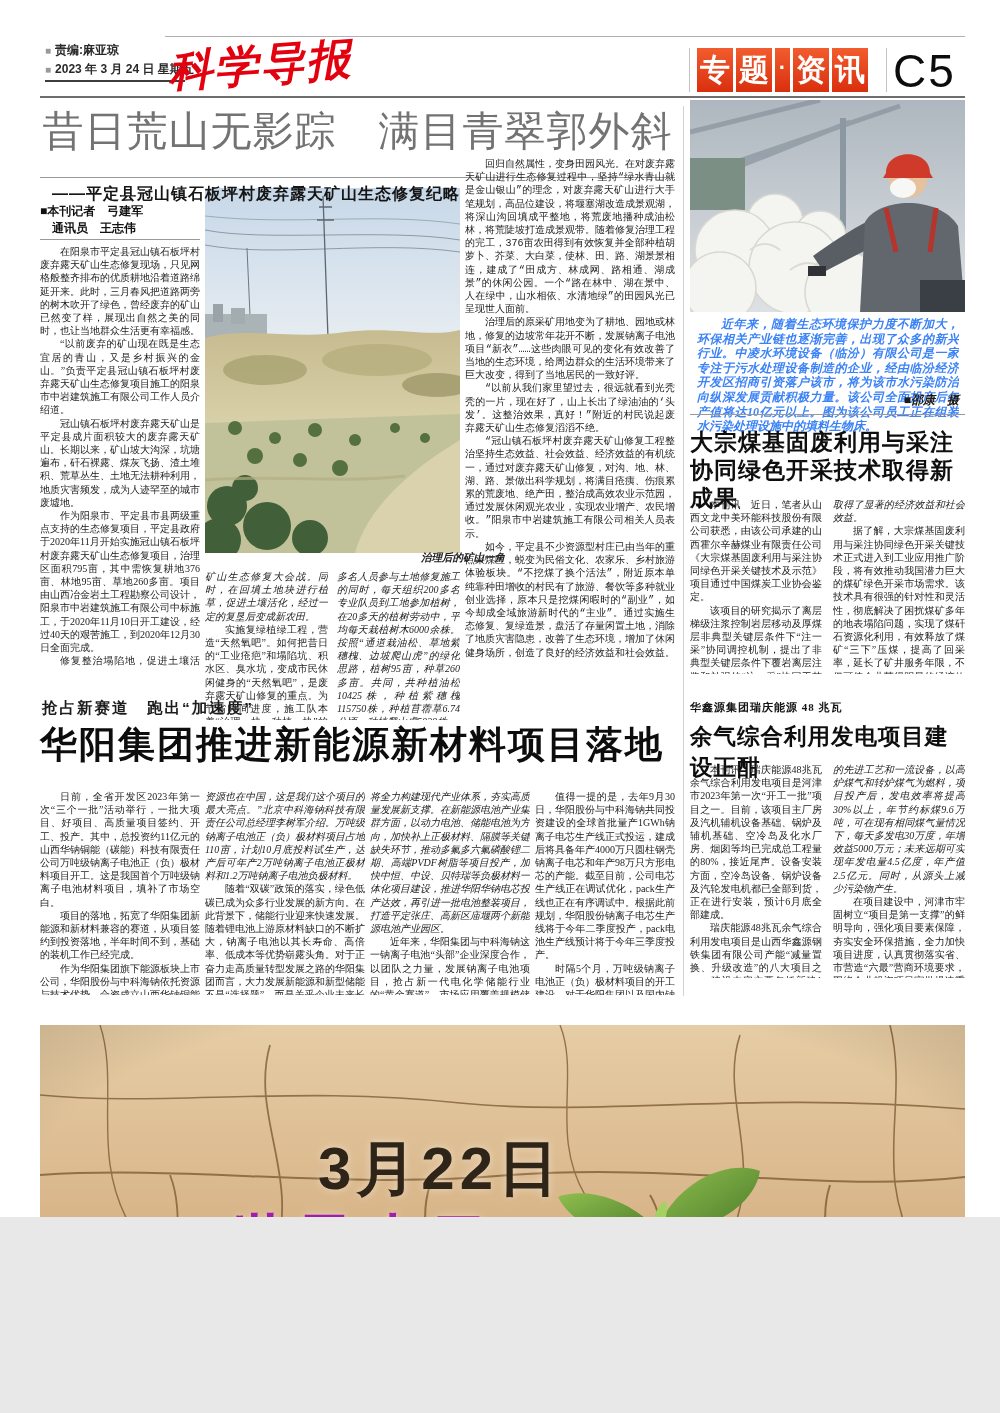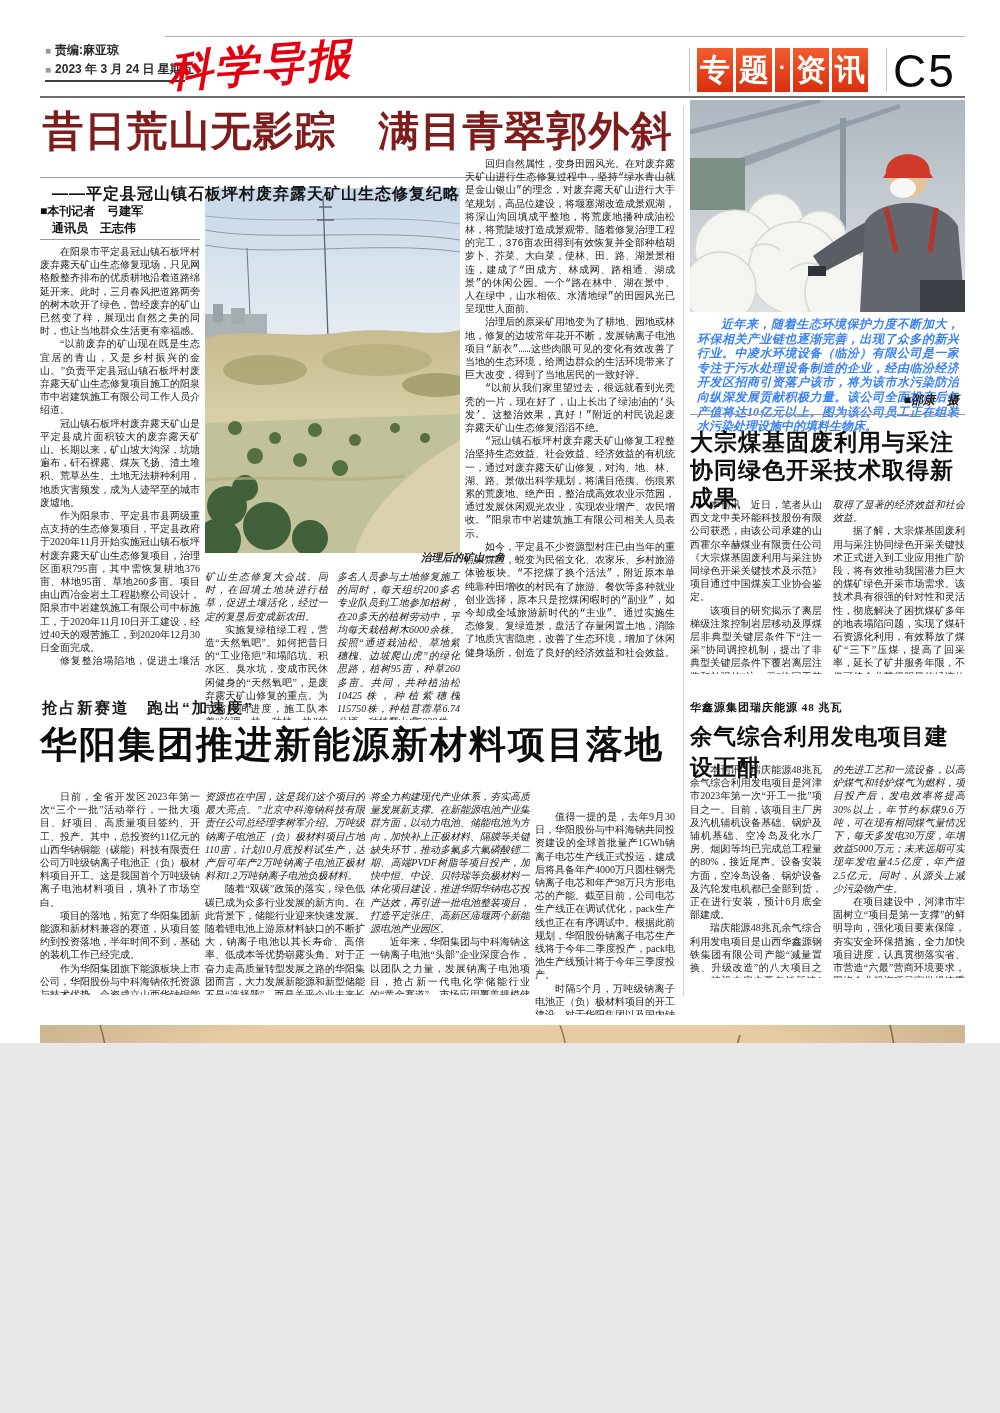--- a/index.html
+++ b/index.html
@@ -1,33 +1,33 @@
 <!DOCTYPE html>
 <html><head>
 <meta charset="utf-8">
 <style>
   html,body{margin:0;padding:0;background:#e8e8e8;}
-  .page{position:relative;width:1000px;height:1043px;margin:0 auto;background:#ffffff;
+  .page{position:relative;width:1000px;height:1217px;margin:0 auto;background:#ffffff;
         font-family:"Liberation Sans",sans-serif;color:#1b1b1b;overflow:hidden;}
   .rule{position:absolute;background:#9a9a9a;}
   
   .ed-block{position:absolute;left:45px;top:41px;font-size:12px;font-weight:bold;color:#2a2a2a;line-height:18px;}
   .ed-block .sq{color:#9a9a9a;font-size:10px;margin-right:4px;}
   .masthead{position:absolute;left:168px;top:36px;font-size:44px;font-weight:900;font-style:italic;
             color:#e3000f;font-family:"Liberation Serif",serif;transform:rotate(-4deg);letter-spacing:2px;}
   .sec-strip{position:absolute;left:694px;top:48px;display:flex;align-items:center;}
   .sec-box{width:36px;height:44px;margin-left:3px;background:linear-gradient(180deg,#f25c2e 0%,#d92f0e 100%);
            color:#fff;font-weight:bold;font-size:30px;line-height:44px;text-align:center;}
   .sec-dot{width:15px;height:44px;margin-left:3px;background:linear-gradient(180deg,#f25c2e,#d92f0e);
            color:#fff;font-weight:bold;font-size:22px;line-height:40px;text-align:center;}
   .page-no{position:absolute;left:893px;top:44px;font-size:46px;font-weight:500;color:#0c0c0c;letter-spacing:2px;}
   .vbar{position:absolute;background:#c4c4c4;width:1px;}
   
   .lead-head{position:absolute;left:40px;top:104px;width:635px;text-align:center;
-             font-size:41px;font-weight:700;color:#7f1d1d;letter-spacing:1px;white-space:nowrap;}
+             font-size:41px;font-weight:400;color:#737373;letter-spacing:1px;white-space:nowrap;}
   .lead-sub{position:absolute;left:52px;top:184px;font-size:16px;font-weight:600;color:#151515;
             letter-spacing:1px;z-index:5;}
   .byline{position:absolute;left:40px;top:203px;font-size:12px;font-weight:bold;color:#111;line-height:17px;}
   .body-col{position:absolute;font-size:10px;line-height:13.2px;text-align:justify;color:#1b1b1b;
             overflow:hidden;font-family:"Liberation Serif",serif;}
   .body-col p{margin:0;text-indent:2em;}
   .body-col p.ni{text-indent:0;font-style:italic;}
   .photo{position:absolute;overflow:hidden;}
   .photo svg{display:block;width:100%;height:100%;}
   .lead-cap{position:absolute;left:300px;top:551px;width:205px;text-align:right;font-size:10.5px;
@@ -242,21 +242,21 @@
   </div>
   <div class="body-col" style="left:205px;top:790px;width:160px;height:205px;">
     <p class="ni">资源也在中国，这是我们这个项目的最大亮点。”北京中科海钠科技有限责任公司总经理李树军介绍。万吨级钠离子电池正（负）极材料项目占地110亩，计划10月底投料试生产，达产后可年产2万吨钠离子电池正极材料和1.2万吨钠离子电池负极材料。</p>
     <p>随着“双碳”政策的落实，绿色低碳已成为众多行业发展的新方向。在此背景下，储能行业迎来快速发展。随着锂电池上游原材料缺口的不断扩大，钠离子电池以其长寿命、高倍率、低成本等优势崭露头角。对于正奋力走高质量转型发展之路的华阳集团而言，大力发展新能源和新型储能不是“选择题”，而是关乎企业未来长远发展的“必答题”。</p>
 
   </div>
   <div class="body-col" style="left:370px;top:790px;width:160px;height:205px;">
     <p class="ni">将全力构建现代产业体系，夯实高质量发展新支撑。在新能源电池产业集群方面，以动力电池、储能电池为方向，加快补上正极材料、隔膜等关键缺失环节，推动多氟多六氟磷酸锂二期、高端PVDF树脂等项目投产，加快中恒、中设、贝特瑞等负极材料一体化项目建设，推进华阳华钠电芯投产达效，再引进一批电池整装项目，打造平定张庄、高新区庙堰两个新能源电池产业园区。</p>
     <p>近年来，华阳集团与中科海钠这一钠离子电池“头部”企业深度合作，以团队之力量，发展钠离子电池项目，抢占新一代电化学储能行业的“黄金赛道”，市场应用覆盖规模储能、低速电动车、电动汽车、国家安全等领域，共同破解全球性储能课题。</p>
   </div>
-  <div class="body-col" style="left:535px;top:790px;width:140px;height:205px;margin-top:20px;">
+  <div class="body-col" style="left:535px;top:790px;width:140px;height:205px;">
     <p>值得一提的是，去年9月30日，华阳股份与中科海钠共同投资建设的全球首批量产1GWh钠离子电芯生产线正式投运，建成后将具备年产4000万只圆柱钢壳钠离子电芯和年产98万只方形电芯的产能。截至目前，公司电芯生产线正在调试优化，pack生产线也正在有序调试中。根据此前规划，华阳股份钠离子电芯生产线将于今年二季度投产，pack电池生产线预计将于今年三季度投产。</p>
     <p>时隔5个月，万吨级钠离子电池正（负）极材料项目的开工建设，对于华阳集团以及国内钠离子电池产业链具有重要意义；将有力推动钠离子电池技术进步，实现钠离子电池及关键材料的产业化，进一步奠定我国在全球钠离子电池领域的领先地位。</p>
 
   </div>
 
   <div class="banner">
     <svg viewBox="0 0 925 367" preserveAspectRatio="none" style="position:absolute;left:0;top:0;width:100%;height:100%;">
       <defs>
         <linearGradient id="earth" x1="0" y1="0" x2="0" y2="1">
           <stop offset="0" stop-color="#e6cda5"></stop>

